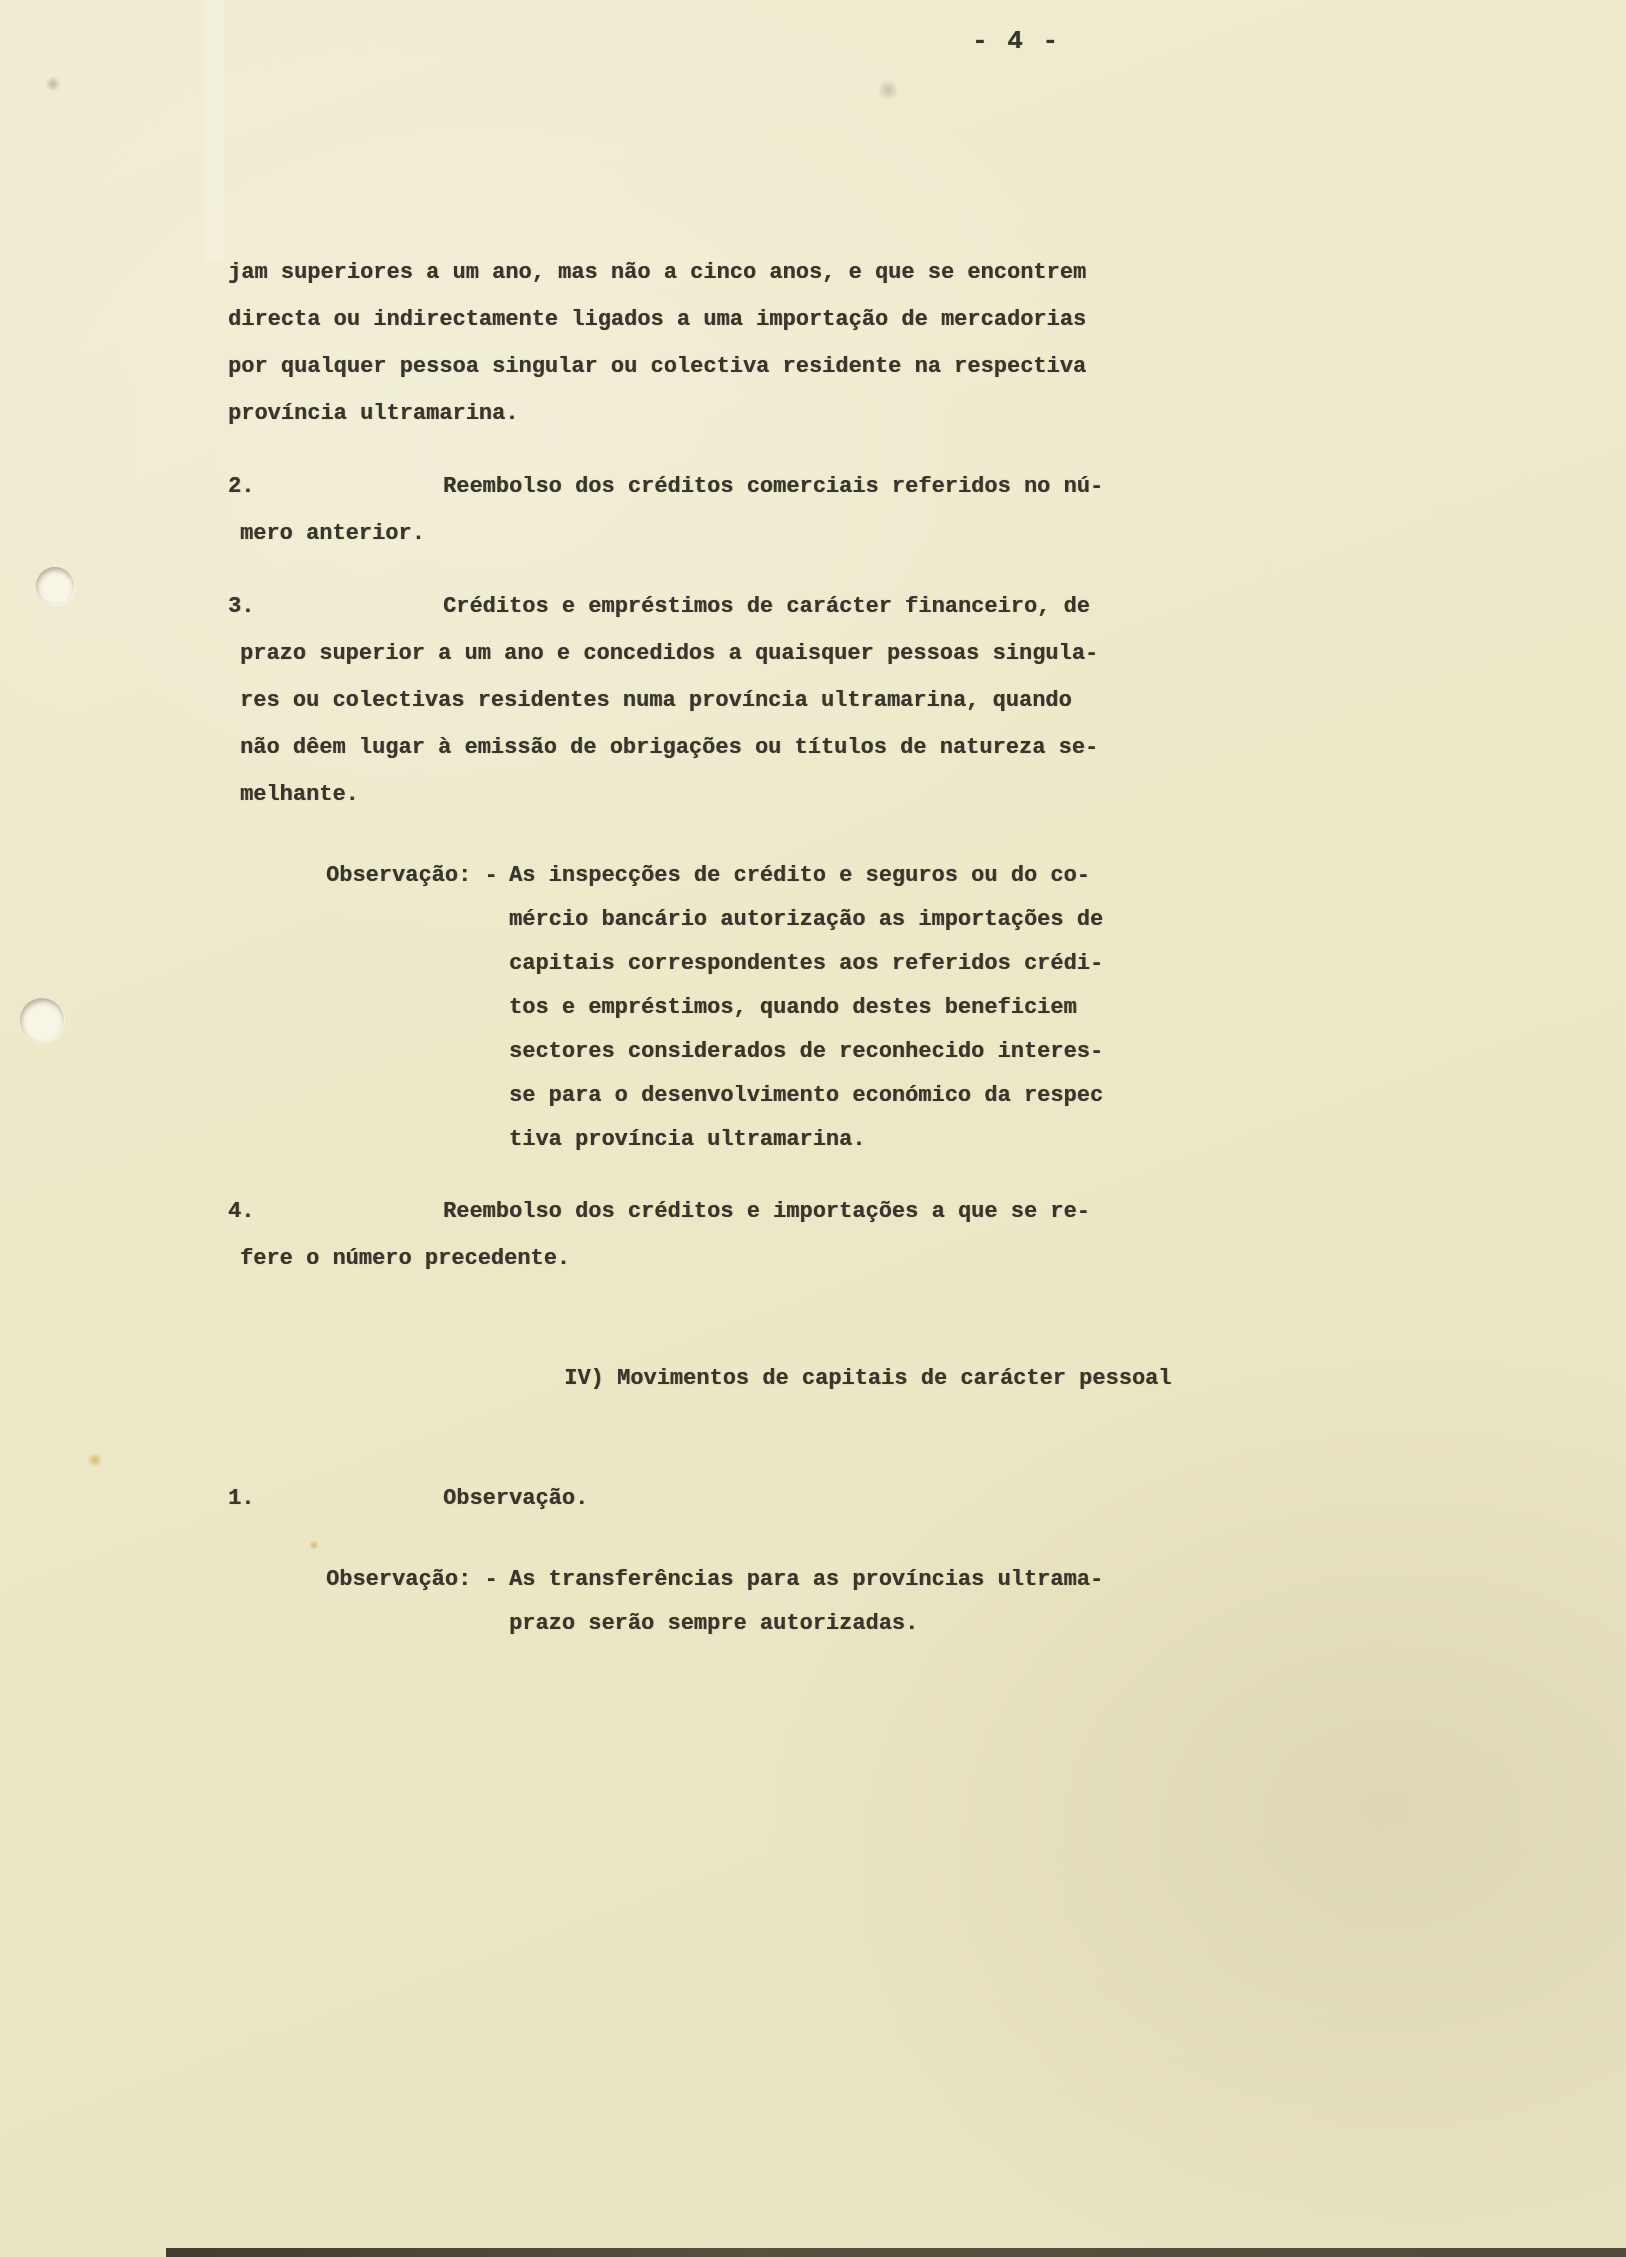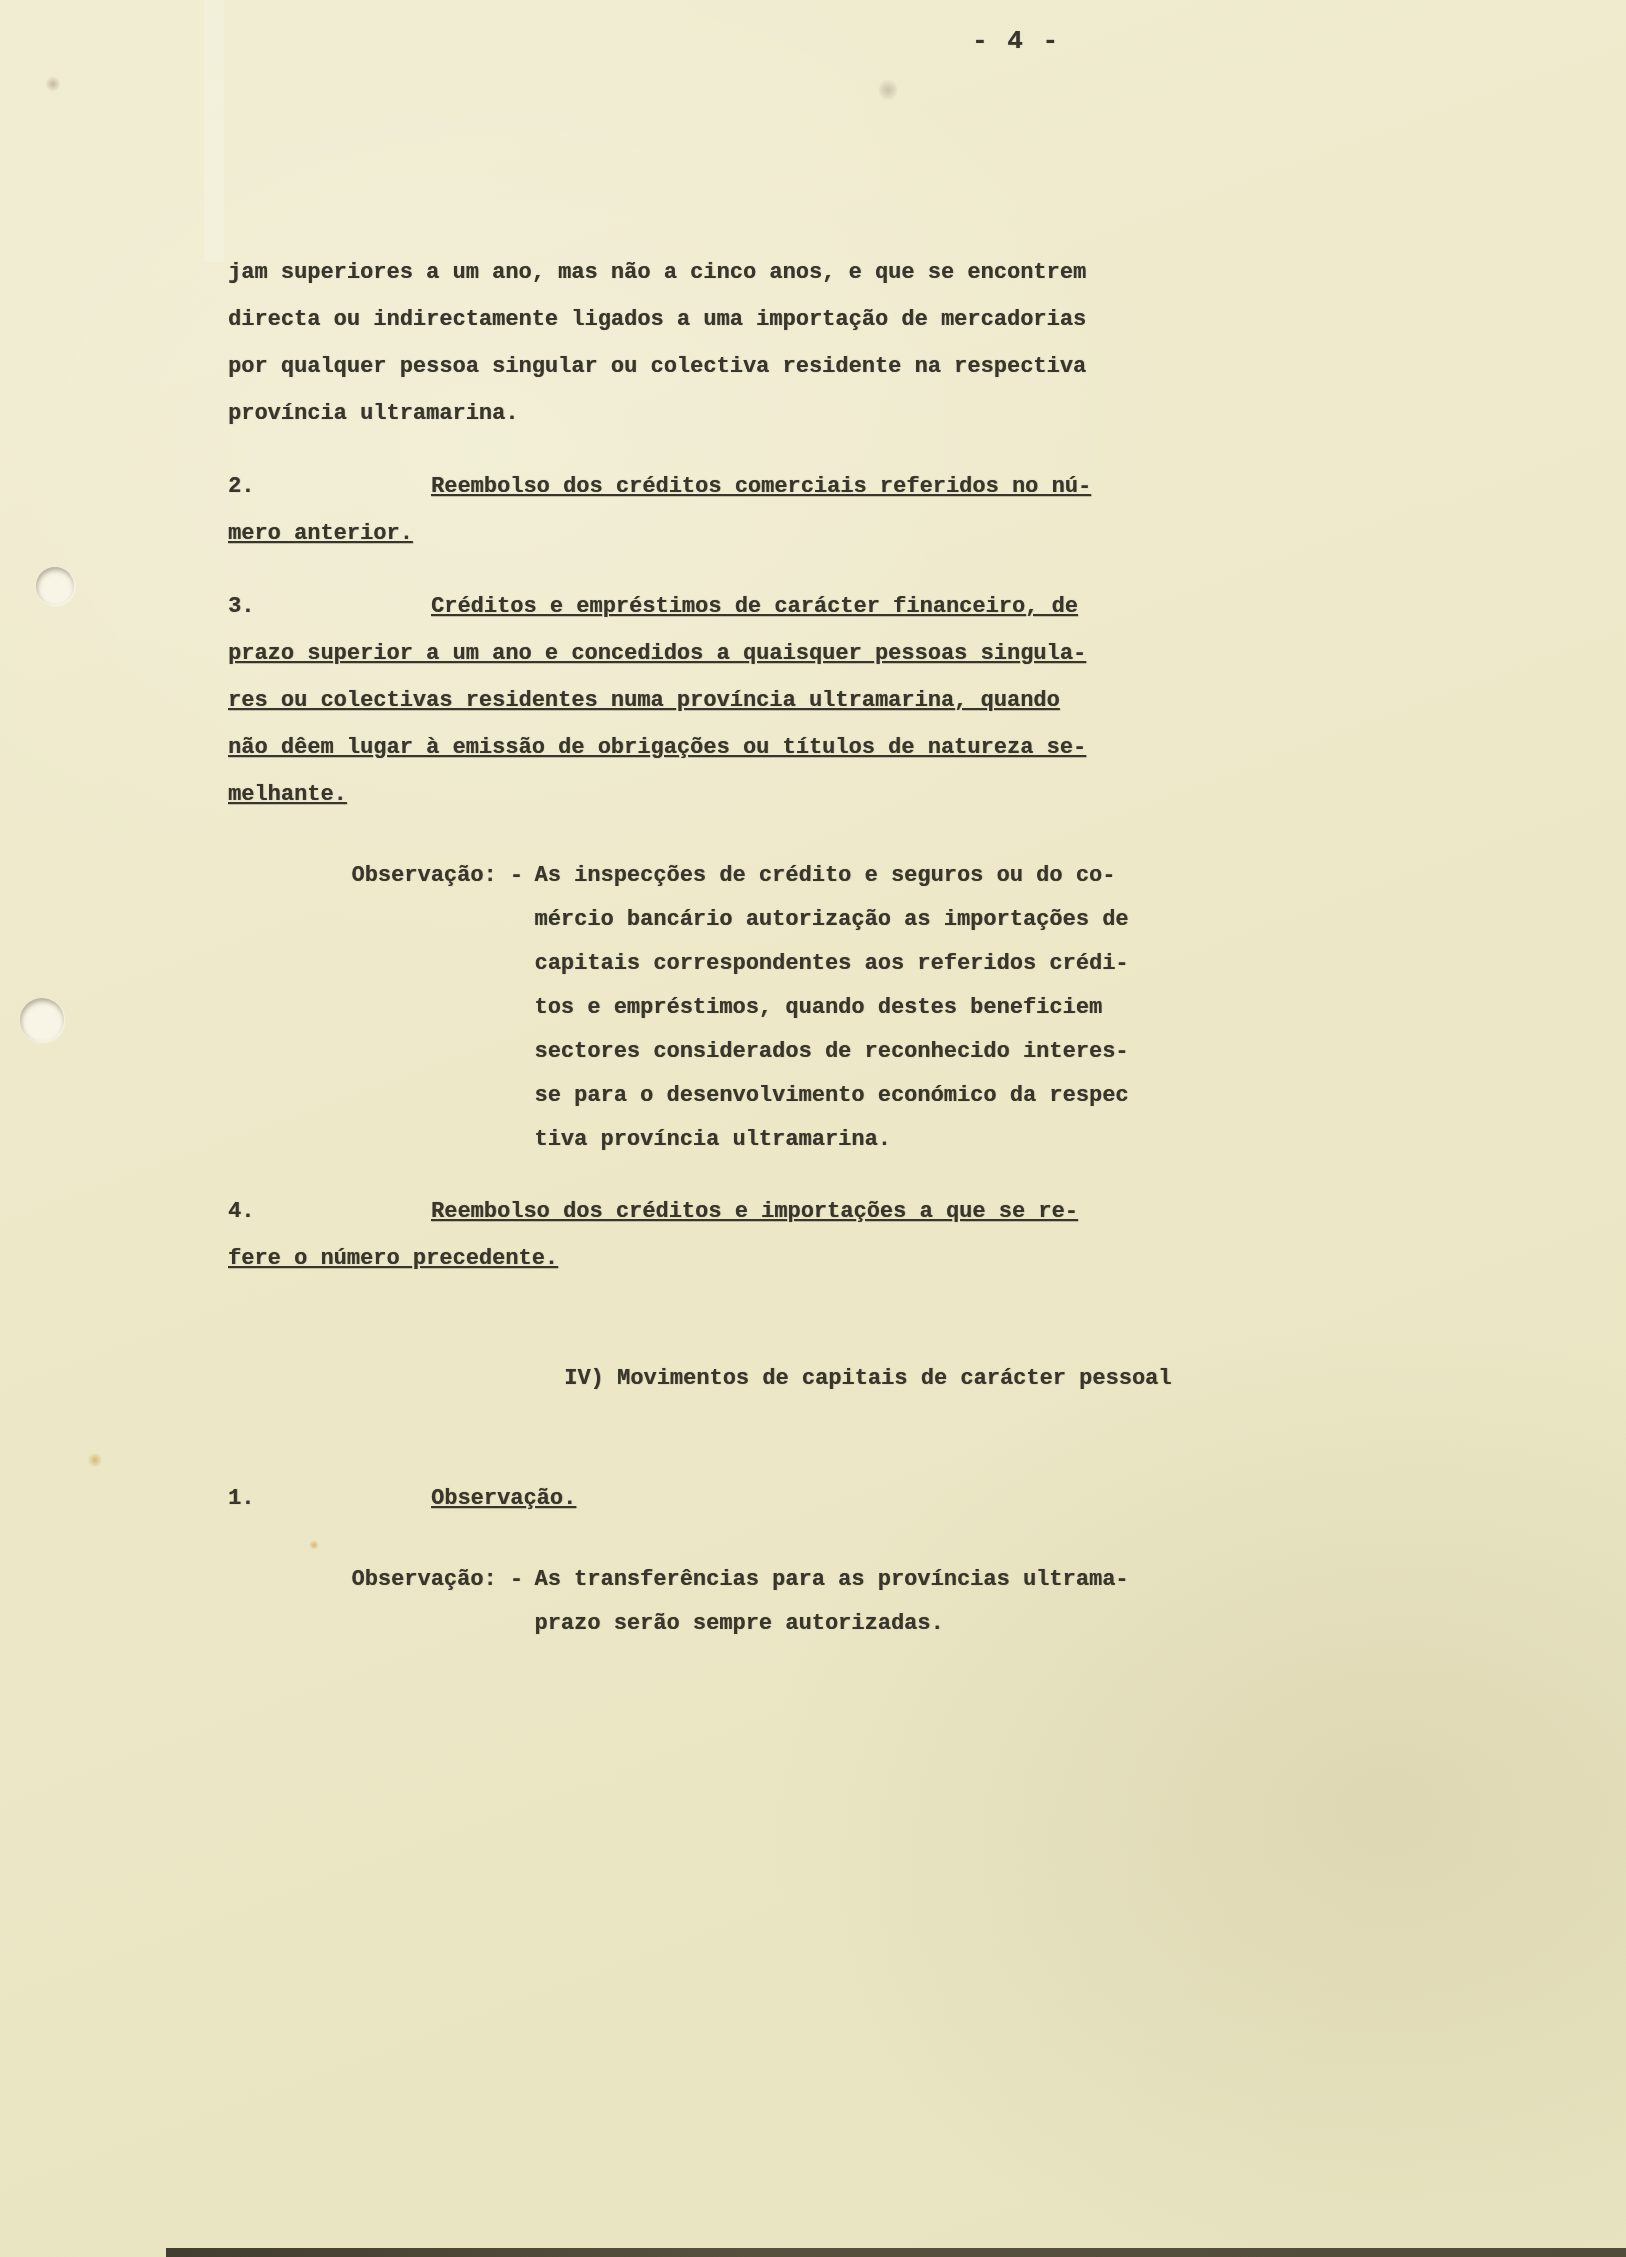--- a/index.html
+++ b/index.html
@@ -25,23 +25,23 @@
   }
 
   .content {
     position:absolute; left:228px; top:249px; width:950px;
     font-size:22px; line-height:47px;
   }
   .opening { margin:0; white-space:pre-line; }
 
   .item { position:relative; margin-top:26px; }
   .item .num { position:absolute; left:0; top:0; }
-  .item .txt { margin:0; text-indent:203px; white-space:pre-line;text-decoration:underline; }
+  .item .txt { margin:12px; text-indent:203px; white-space:pre-line; }
 
-  .obs { display:flex; margin-top:36px; margin-left:74px; line-height:44px;justify-content:center; }
+  .obs { display:flex; margin-top:36px; margin-left:98px; line-height:44px; }
   .obs .label { flex:none; width:183px; }
   .obs .txt { margin:0; white-space:pre-line; }
 
   .heading { margin-top:26px; margin-left:257px; white-space:pre; }
   .heading .title { text-decoration-thickness:2.5px; text-underline-offset:6px; }
 
   .item-single .txt { white-space:pre-line; }
 
   
   .hole {

